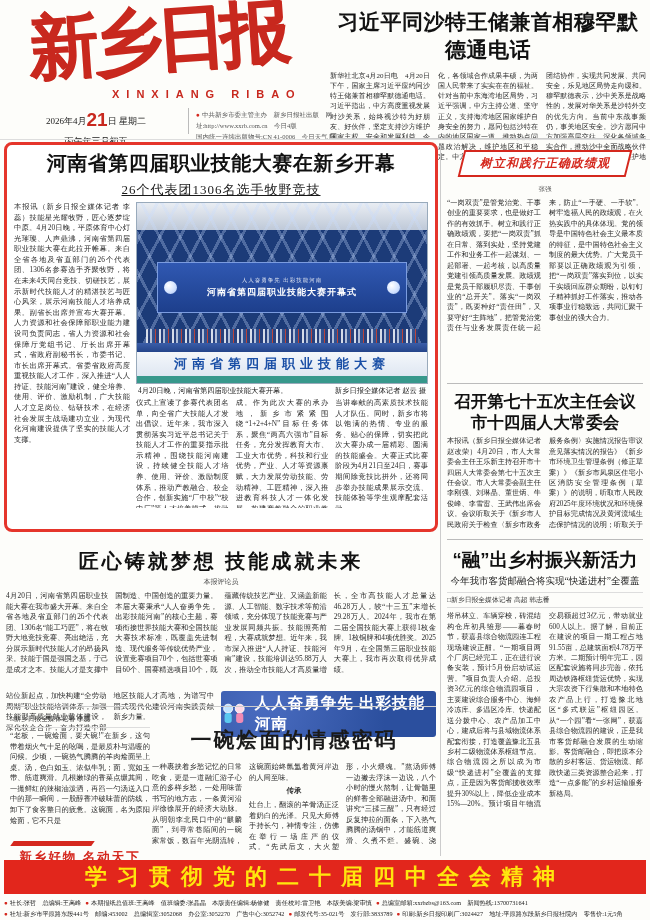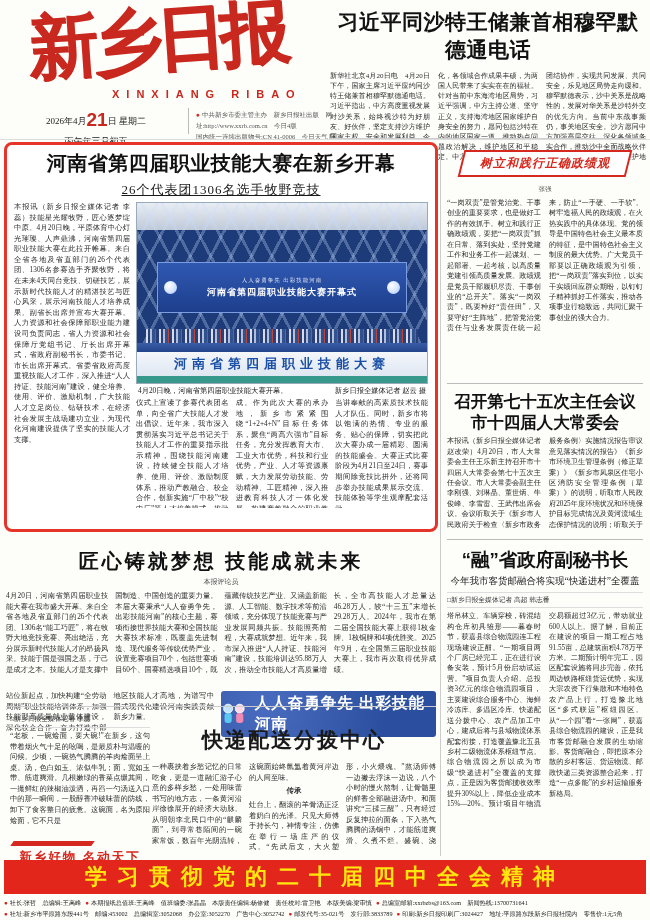--- a/index.html
+++ b/index.html
@@ -201,21 +201,21 @@
 
   <div class="bot-rule"></div>
   <div class="noodle-left">
     <div class="nl-byline">□新乡日报全媒体记者 李蕊</div>
     <div class="nl-text jtext">“老板，一碗烩面，要大碗!”在新乡，这句带着烟火气十足的吆喝，是最质朴与温暖的问候。少顷，一碗热气腾腾的羊肉烩面呈上桌。汤，色白如玉、浓似牛乳；面，宽如玉带、筋道爽滑。几根嫩绿的香菜点缀其间，一撮鲜红的辣椒油泼洒，再舀一勺汤送入口中的那一瞬间，一股醇香冲破味蕾的防线，卸下了食客整日的疲惫。这碗面，名为原阳烩面，它不只是</div>
     <div class="goods">
       <div class="goods-text">新乡好物 名动天下</div>
     </div>
   </div>
   <div class="noodle-main">
-    <h2>快递配送分拨中心</h2>
+    <h2>一碗烩面的情感密码</h2>
     <div class="noodle-cols jtext">
       <span>一种裹挟着乡愁记忆的日常吃食，更是一道融汇游子心意的多样乡愁，一处用味蕾书写的地方志，一条黄河沿岸徐徐展开的经济大动脉。从明朝李北民口中的“麒麟面”，到寻常巷陌间的一碗家常饭，数百年光阴流转，这碗面始终氤氲着黄河岸边的人间至味。</span>
       <span class="inline-label">传承</span>
       <span>灶台上，翻滚的羊骨汤正泛着奶白的光泽。只见大师傅手持长勺，神情专注，仿佛在举行一场庄严的仪式。“先武后文，大火塑形，小火煨魂。”熬汤师傅一边撇去浮沫一边说，八个小时的慢火熬制，让</span><span>骨髓里的鲜香全部融进汤中。和面讲究“三揉三醒”，只有经过反复抻拉的面条，下入热气腾腾的汤锅中，才能筋道爽滑、久煮不烂。盛碗、浇汤、码肉、撒菜，一气呵成，名曰“麒麟面”。</span>
     </div>
   </div>
 
   <div class="rail-vline"></div>
   <div class="rail">
     <div class="tag-box">
@@ -223,21 +223,21 @@
     </div>
     <div class="rail-byline">张强</div>
     <div class="gang-cols jtext">“一岗双责”是管党治党、干事创业的重要要求，也是做好工作的有效抓手。树立和践行正确政绩观，要把“一岗双责”抓在日常、落到实处，坚持党建工作和业务工作一起谋划、一起部署、一起考核，以高质量党建引领高质量发展。政绩观是党员干部履职尽责、干事创业的“总开关”。落实“一岗双责”，既要种好“责任田”，又要守好“主阵地”，把管党治党责任与业务发展责任统一起来，防止“一手硬、一手软”。树牢造福人民的政绩观，在火热实践中的具体体现。党的领导是中国特色社会主义最本质的特征，是中国特色社会主义制度的最大优势。广大党员干部要以正确政绩观为引领，把“一岗双责”落实到位，以实干实绩回应群众期盼，以钉钉子精神抓好工作落实，推动各项事业行稳致远，共同汇聚干事创业的强大合力。</div>
     <div class="rail-hr"></div>
     <h2 class="hed renda-hed">
       <div>召开第七十五次主任会议</div>
       <div>市十四届人大常委会</div>
     </h2>
     <div class="renda-cols jtext">本报讯（新乡日报全媒体记者 赵改荣）4月20日，市人大常委会主任王乐新主持召开市十四届人大常委会第七十五次主任会议。市人大常委会副主任李刚强、刘琳晶、董世炳、牛俊峰、李雪雷、王武伟出席会议。会议听取关于《新乡市人民政府关于检查〈新乡市政务服务条例〉实施情况报告审议意见落实情况的报告》《新乡市环境卫生管理条例（修正草案）》《新乡市凤泉区住宅小区消防安全管理条例（草案）》的说明，听取市人民政府2025年度环境状况和环境保护目标完成情况及黄河流域生态保护情况的说明；听取关于开展电动车、电动自行车安全管理情况专题调研工作方案（草案）的说明，研究有关事宜。会议还听取了深入开展“聚焦民生实事”专项工作有关情况汇报。</div>
     <div class="rail-hr"></div>
-    <h2 class="hed rong-hed">“融”省政府副秘书长</h2>
+    <h2 class="hed rong-hed">“融”出乡村振兴新活力</h2>
     <div class="rong-sub">今年我市客货邮融合将实现“快递进村”全覆盖</div>
     <div class="rong-byline">□新乡日报全媒体记者 高超 韩志番</div>
     <div class="rong-cols jtext">塔吊林立、车辆穿梭，砖混结构仓库初具雏形——暮春时节，获嘉县综合物流园连工程现场建设正酣。“一期项目两个厂房已经完工，正在进行设备安装，预计5月份启动试运营。”项目负责人介绍。总投资3亿元的综合物流园项目，主要建设综合服务中心、海鲜冷冻库、多温区冷库、快递配送分拨中心、农产品加工中心，建成后将与县域物流体系配套衔接，打造覆盖豫北五县乡村二级物流体系枢纽节点。综合物流园之所以成为市级“快递进村”全覆盖的支撑点，正是因为客货邮揽收效率提升30%以上，降低企业成本15%—20%。预计项目年物流交易额超过3亿元，带动就业600人以上。据了解，目前正在建设的项目一期工程占地91.55亩，总建筑面积4.78万平方米。二期预计明年完工，园区配套设施将同步完善，依托周边铁路枢纽货运优势，实现大宗农资下行集散和本地特色农产品上行，打造豫北地区“多式联运”枢纽园区。从“一个园”看“一张网”，获嘉县综合物流园的建设，正是我市客货邮融合发展的生动缩影。客货邮融合，即把原本分散的乡村客运、货运物流、邮政快递三类资源整合起来，打造“一点多能”的乡村运输服务新格局。</div>
   </div>
 
   <div class="banner-red">
     <span>学习贯彻党的二十届四中全会精神</span>
   </div>
 
   <div class="footer">

